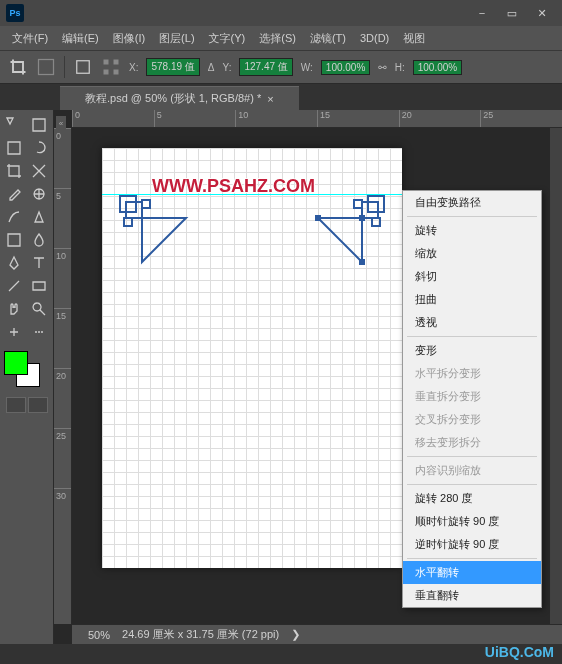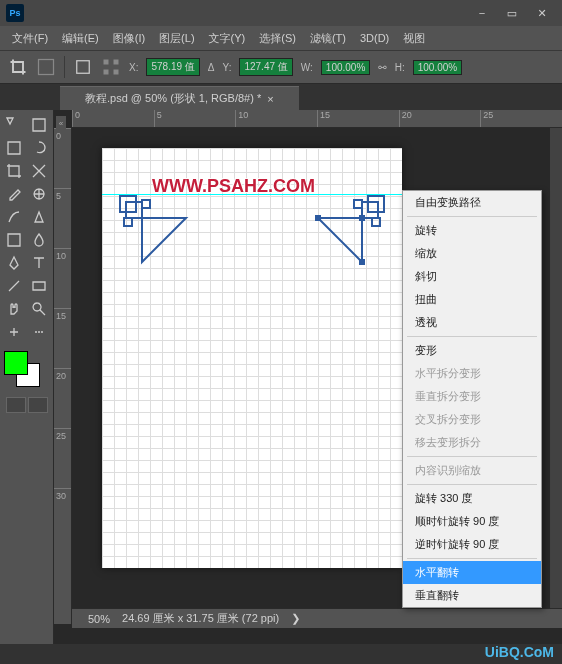--- a/index.html
+++ b/index.html
@@ -32,21 +32,21 @@
 .ruler-h{position:absolute;top:0;left:18px;right:0;height:18px;background:#535353;border-bottom:1px solid #2a2a2a;display:flex}
 .ruler-v{position:absolute;top:18px;left:0;width:18px;bottom:20px;background:#535353;border-right:1px solid #2a2a2a}
 .ruler-tick{flex:1;border-left:1px solid #777;font-size:9px;padding-left:2px;color:#aaa}
 .ruler-vtick{height:60px;border-top:1px solid #777;font-size:9px;color:#aaa;writing-mode:horizontal-tb;padding:2px 0 0 2px}
 .canvas-area{position:absolute;top:18px;left:18px;right:12px;bottom:20px;overflow:hidden}
 .page{position:absolute;top:20px;left:30px;width:300px;height:420px;background:#fff;box-shadow:0 0 8px rgba(0,0,0,.5)}
 .grid-bg{position:absolute;inset:0;background-image:linear-gradient(#ddd 1px,transparent 1px),linear-gradient(90deg,#ddd 1px,transparent 1px),linear-gradient(#bbb 1px,transparent 1px),linear-gradient(90deg,#bbb 1px,transparent 1px);background-size:12px 12px,12px 12px,60px 60px,60px 60px}
 .guide-h{position:absolute;left:0;right:0;height:1px;background:#0ff}
 .watermark{position:absolute;top:28px;left:50px;font-size:18px;font-weight:bold;color:#c41e3a;text-shadow:1px 1px 0 #fff,-1px -1px 0 #fff;font-family:Arial}
 .corner-shape{position:absolute;stroke:#2c5aa0;fill:none;stroke-width:2}
-.statusbar{position:absolute;bottom:16px;left:18px;right:0;height:20px;background:#535353;border-top:1px solid #2a2a2a;display:flex;align-items:center;padding:0 16px;gap:12px;font-size:10px}
+.statusbar{position:absolute;bottom:0;left:18px;right:0;height:20px;background:#535353;border-top:1px solid #2a2a2a;display:flex;align-items:center;padding:0 16px;gap:12px;font-size:10px}
 .context-menu{position:absolute;top:190px;right:20px;width:140px;background:#f0f0f0;border:1px solid #999;box-shadow:2px 2px 6px rgba(0,0,0,.4);z-index:100}
 .cm-item{padding:4px 12px;color:#222;cursor:pointer;font-size:11px}
 .cm-item.disabled{color:#999}
 .cm-item.highlight{background:#3399ff;color:#fff}
 .cm-sep{height:1px;background:#ccc;margin:2px 4px}
 .uibq{position:absolute;bottom:4px;right:8px;color:#4db8e8;font-size:14px;font-weight:bold}
 .scrollbar-v{position:absolute;top:18px;right:0;width:12px;bottom:20px;background:#424242}
 .collapse{position:absolute;top:116px;left:56px;width:10px;height:14px;background:#535353;color:#aaa;font-size:8px;display:flex;align-items:center;justify-content:center}
 </style>
 </head>
@@ -298,21 +298,21 @@
     <div class="cm-item">透视</div>
     <div class="cm-sep"></div>
     <div class="cm-item">变形</div>
     <div class="cm-item disabled">水平拆分变形</div>
     <div class="cm-item disabled">垂直拆分变形</div>
     <div class="cm-item disabled">交叉拆分变形</div>
     <div class="cm-item disabled">移去变形拆分</div>
     <div class="cm-sep"></div>
     <div class="cm-item disabled">内容识别缩放</div>
     <div class="cm-sep"></div>
-    <div class="cm-item">旋转 330 度</div>
+    <div class="cm-item">旋转 280 度</div>
     <div class="cm-item">顺时针旋转 90 度</div>
     <div class="cm-item">逆时针旋转 90 度</div>
     <div class="cm-sep"></div>
     <div class="cm-item highlight">水平翻转</div>
     <div class="cm-item">垂直翻转</div>
   </div>
 
 <div class="uibq">UiBQ.CoM</div>
 
 </body></html>

